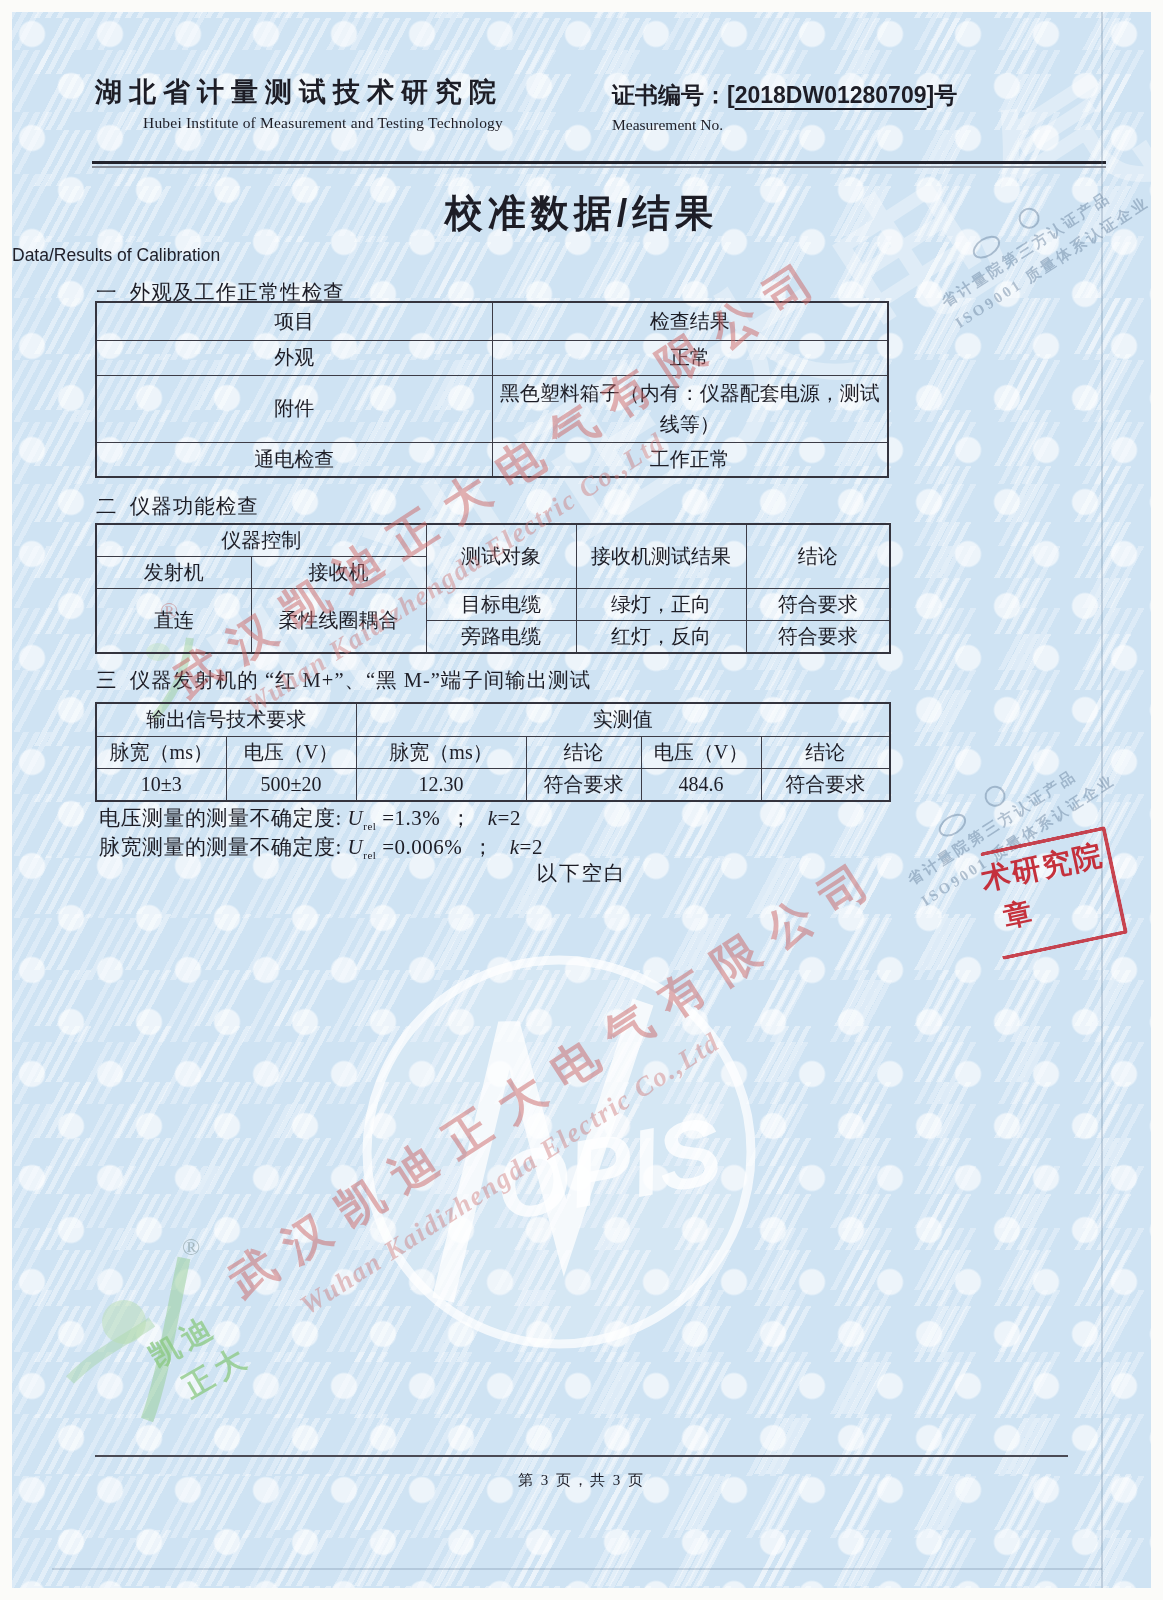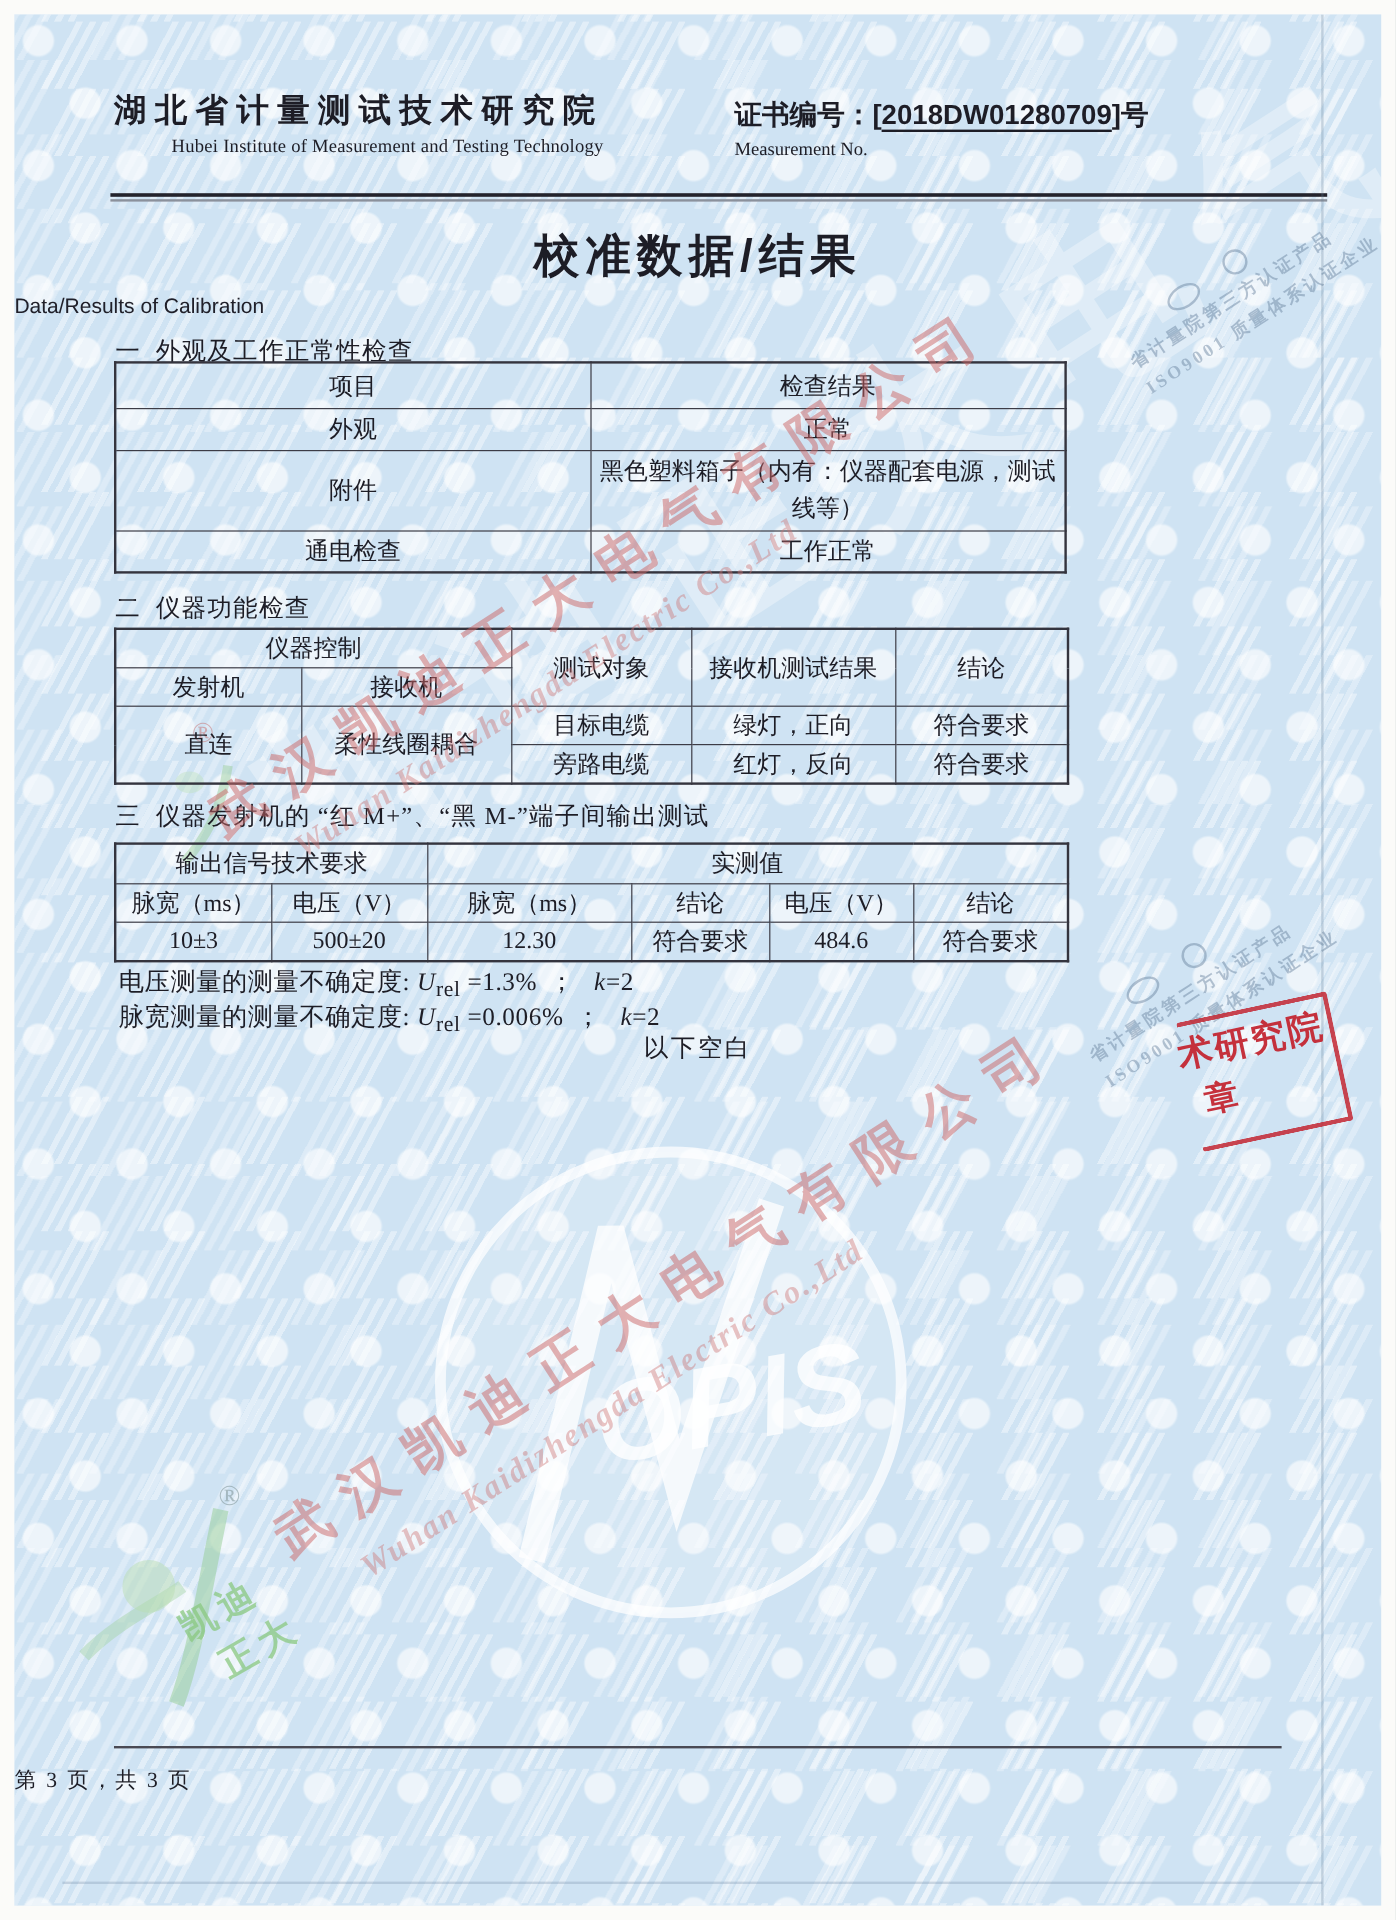--- a/index.html
+++ b/index.html
@@ -29,21 +29,21 @@
   .doc-sub{width:100%;text-align:left;font-family:"Liberation Sans","DejaVu Sans",sans-serif;font-size:17.5px;color:#20202a;}
   .sec-head{font-size:20.5px;white-space:pre;letter-spacing:1px;}
   
   table.doc{border-collapse:collapse;table-layout:fixed;background:transparent;}
   table.doc td{border:1.5px solid #3c3c46;text-align:center;vertical-align:middle;font-size:20px;padding:2px 4px;}
   table.doc{border:2px solid #34343e;}
   td.left{text-align:left;padding:5px 12px;line-height:1.55;}
   
   .unc{font-size:21px;letter-spacing:.5px;}
   .unc i{font-family:"Liberation Serif","DejaVu Serif",serif;}
-  .unc sub{font-size:18px;}
+  .unc sub{font-size:11px;}
   .unc .sep{margin:0 16px 0 10px;}
   .blank-line{width:100%;text-align:center;font-size:20.5px;letter-spacing:2px;}
   
   .stamp{border:4px solid rgba(195,38,50,.85);border-left:none;border-radius:3px;
          transform:rotate(-12deg);color:rgba(195,38,50,.95);
          font-family:"Liberation Sans","DejaVu Sans",sans-serif;font-weight:bold;padding:4px 6px 4px 0;}
   .stamp .l1{font-size:29px;letter-spacing:2px;white-space:nowrap;margin-left:-4px;}
   .stamp .l2{font-size:28px;margin:2px 0 0 10px;}
   
   .wm-red{transform:rotate(-33deg);transform-origin:0 0;white-space:nowrap;z-index:6;pointer-events:none;}
@@ -58,21 +58,21 @@
   .wm-cert .oval{display:inline-block;width:26px;height:15px;border:2px solid rgba(100,126,156,.45);border-radius:50%;margin-right:26px;}
   .wm-cert .ring{display:inline-block;width:17px;height:17px;border:2px solid rgba(100,126,156,.45);border-radius:50%;}
   .green-text{transform:rotate(-30deg);transform-origin:0 0;z-index:2;
               color:rgba(138,200,128,.75);font-size:30px;font-weight:bold;letter-spacing:6px;white-space:nowrap;pointer-events:none;}
   .green-text .row2{margin:2px 0 0 14px;}
   .reg{font-size:24px;color:rgba(140,160,165,.65);z-index:2;pointer-events:none;}
   .reg.redish{color:rgba(200,120,120,.55);}
   .edge-v{width:2px;background:rgba(100,125,150,.28);z-index:7;}
   .edge-h{height:2px;background:rgba(100,125,150,.25);z-index:7;}
   .footer-rule{height:1.5px;background:#4a4a54;}
-  .footer-text{width:100%;text-align:left;font-size:18px;letter-spacing:2px;}
+  .footer-text{width:100%;text-align:center;font-size:15px;letter-spacing:2px;}
   .z5{z-index:5;}
 </style>
 </head>
 <body>
 
 <div class="page">
   <div class="paper">
 
     <div class="abs wm-ghost" style="left:170px;top:600px;">凯迪正大电气</div>
 

